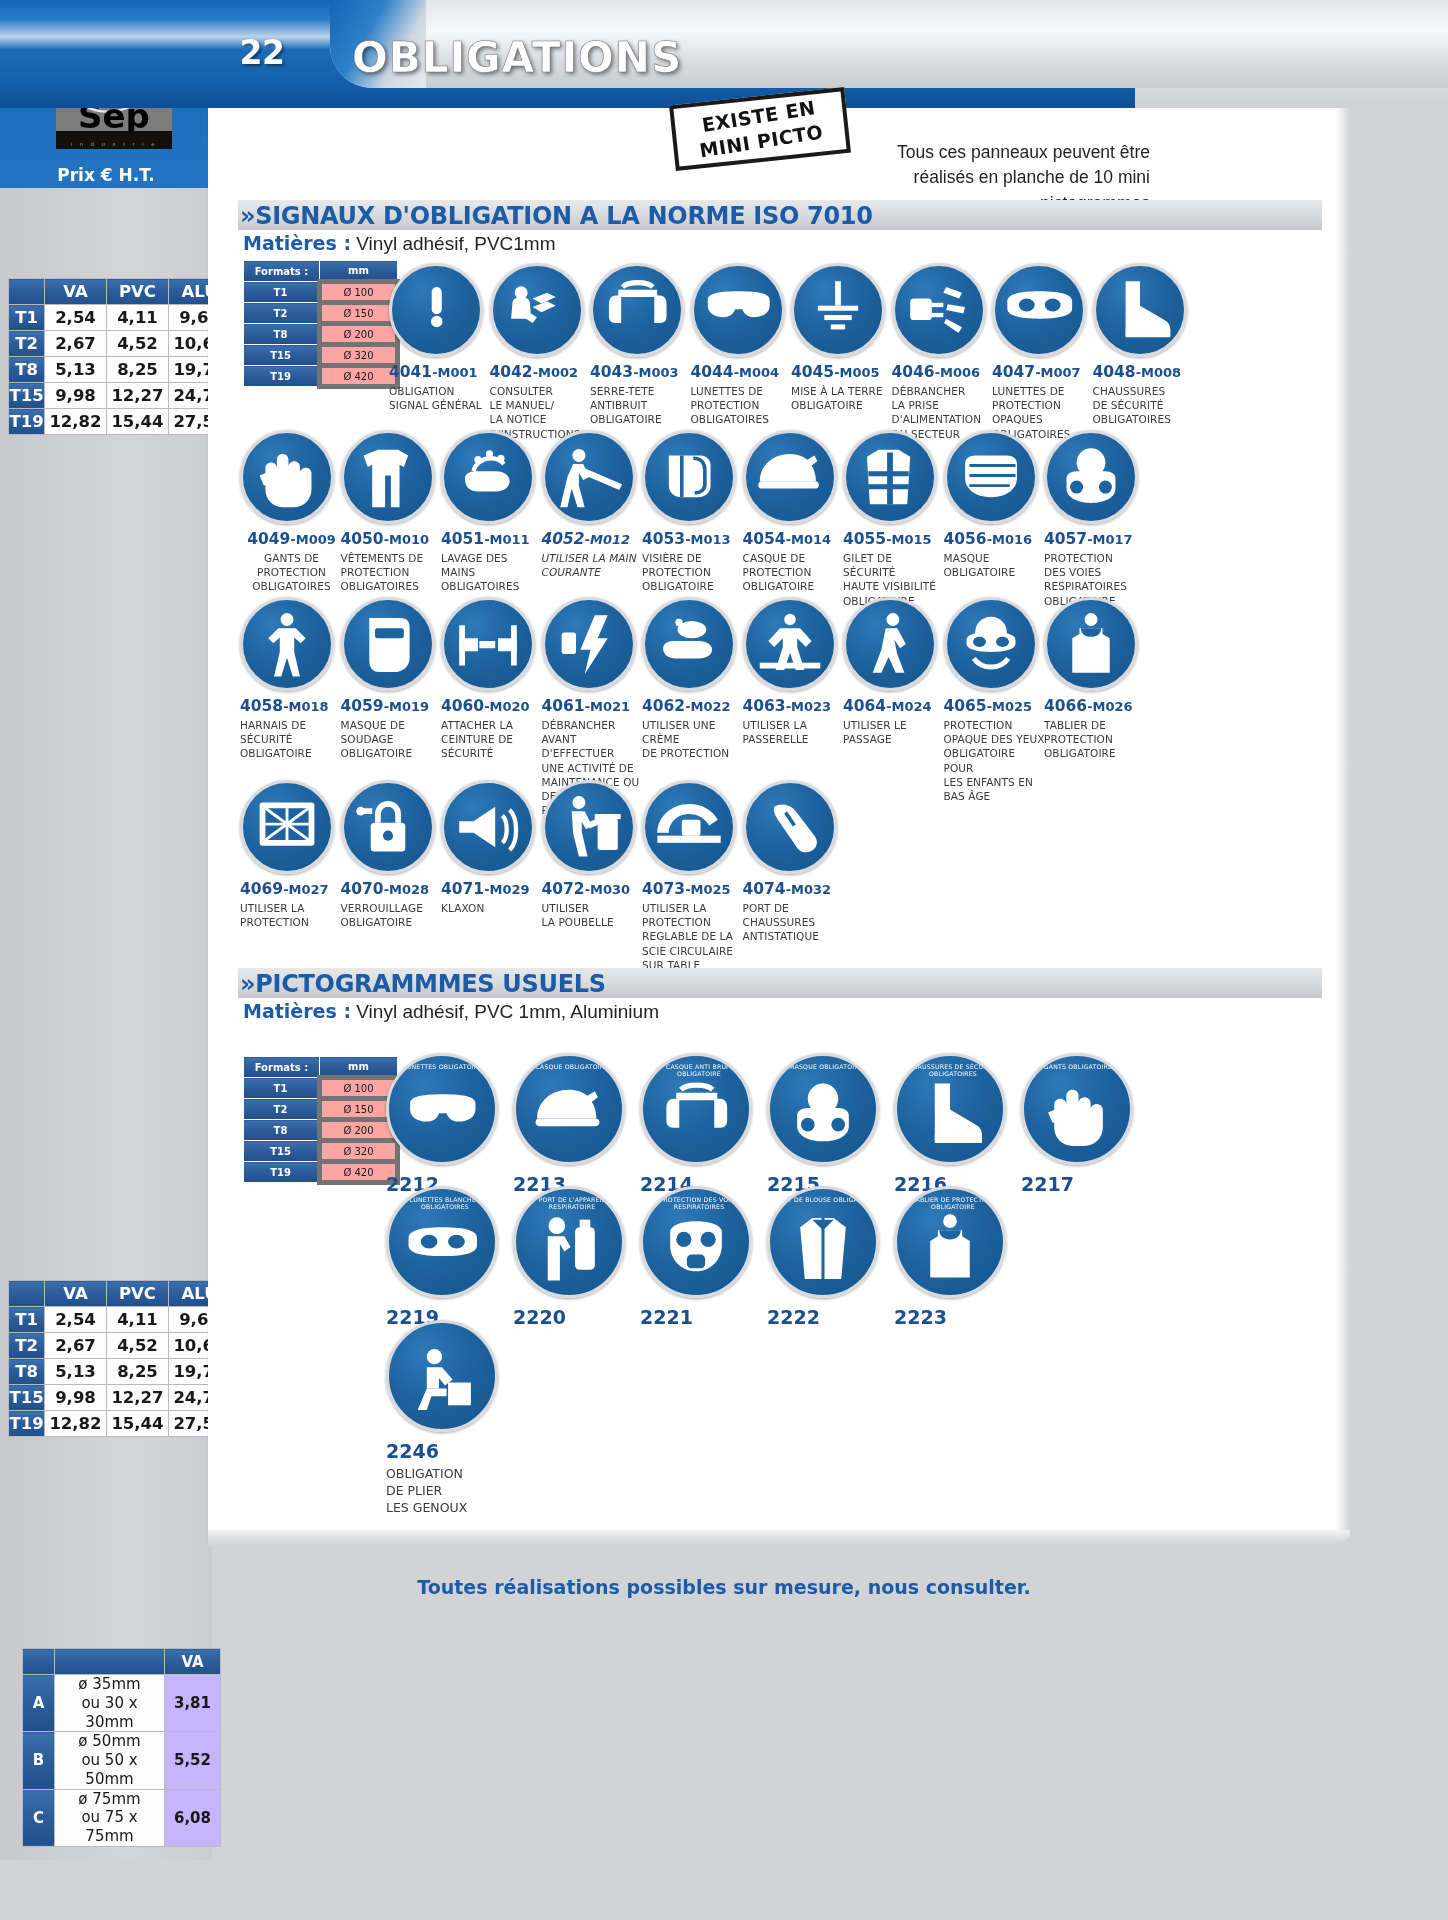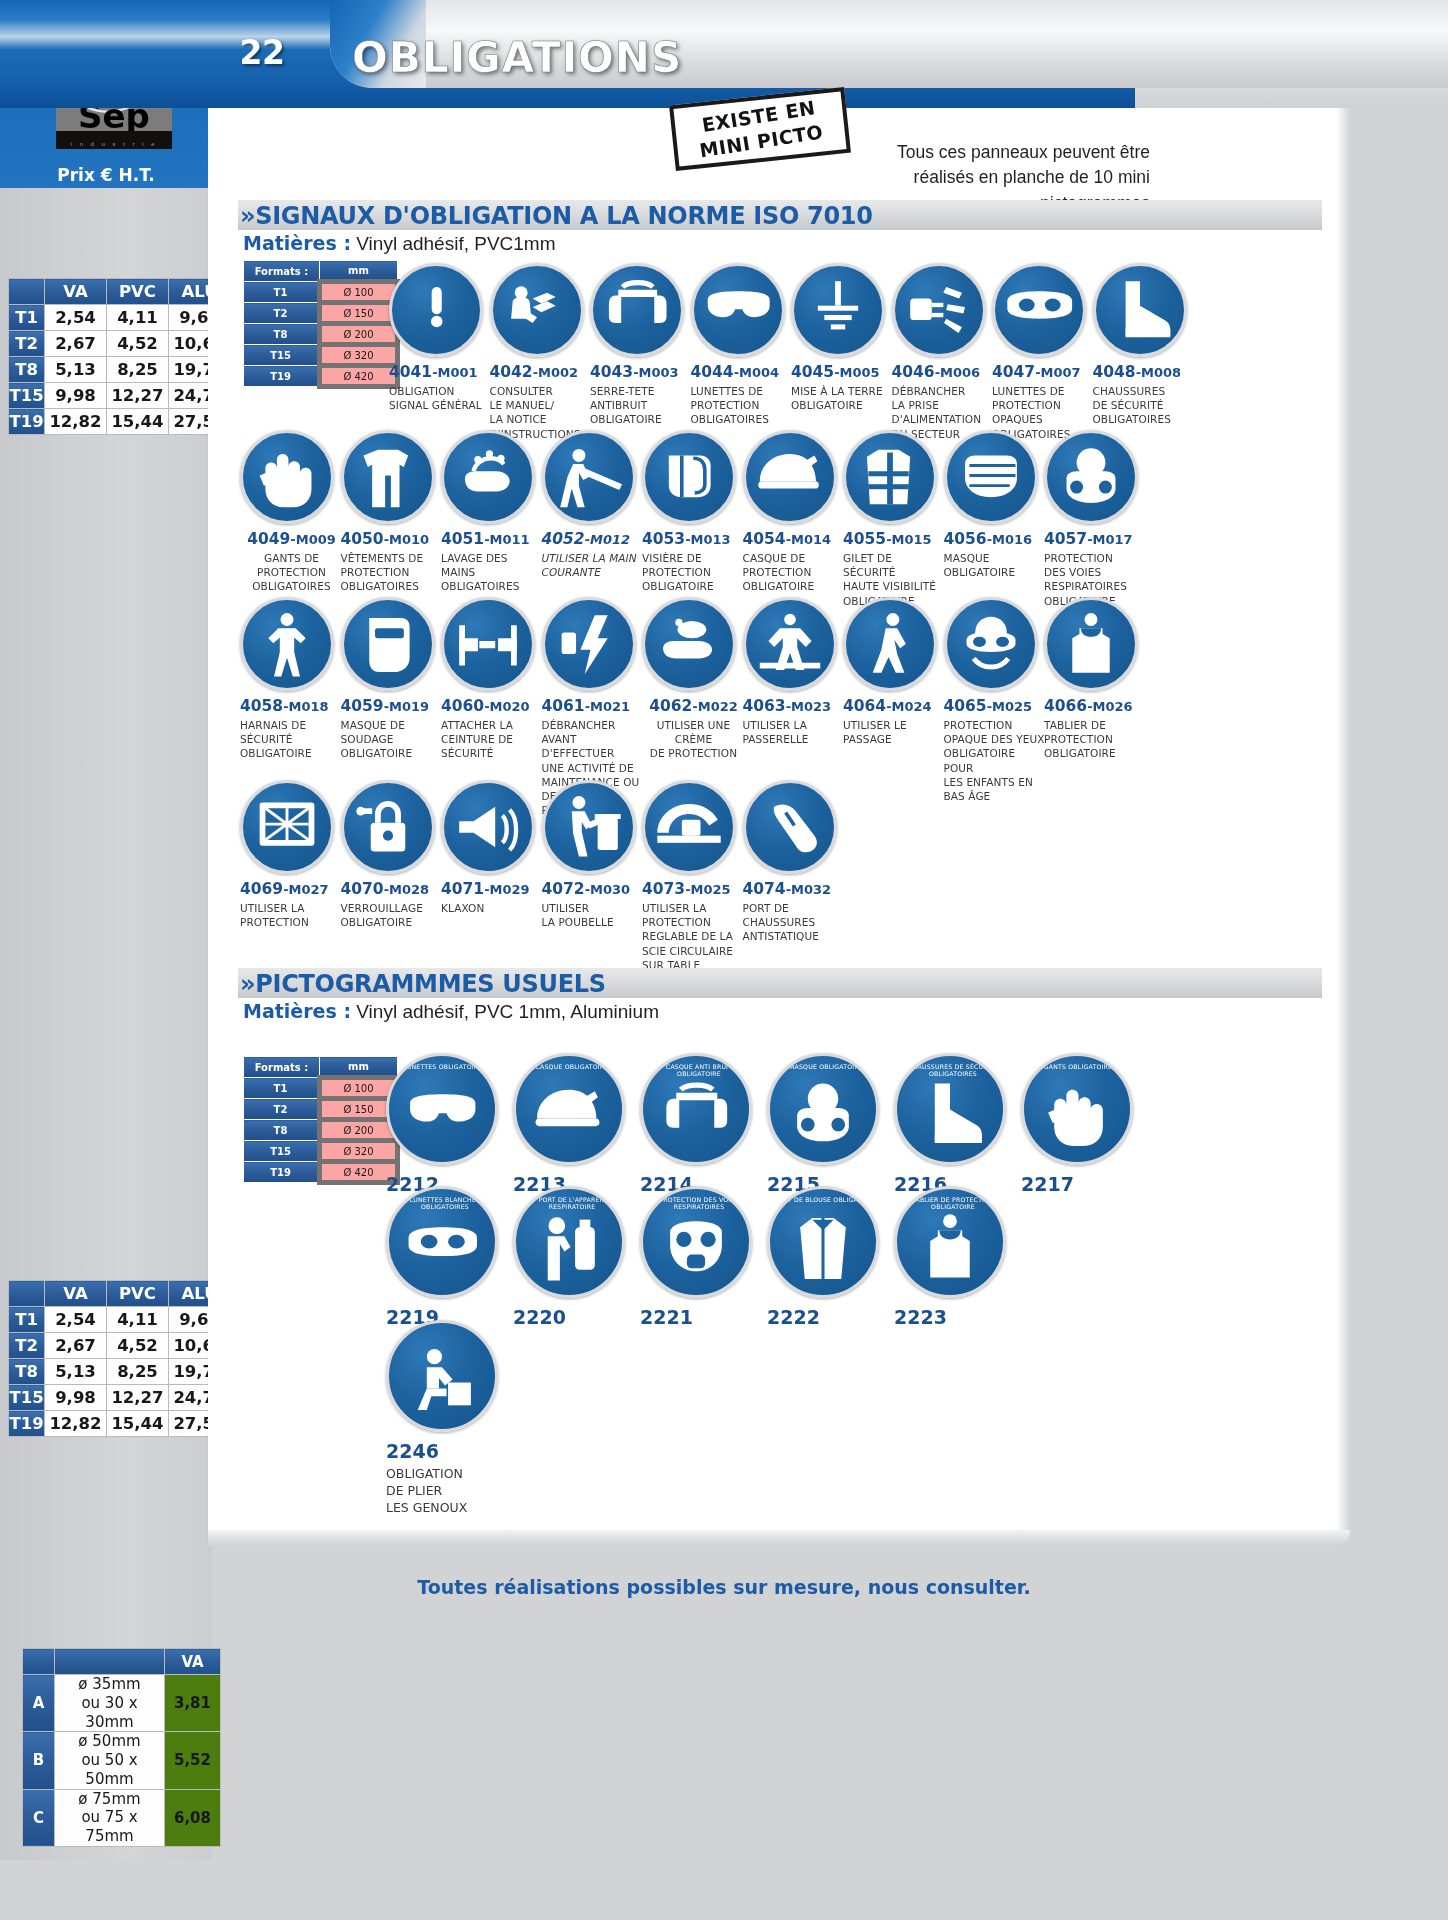--- a/index.html
+++ b/index.html
@@ -121,21 +121,21 @@
   }
   .mini-table td.rowhead {
     background: linear-gradient(to bottom, #3b6fae 0%, #2c5c99 50%, #21508c 100%);
     color: #ffffff; font-weight: bold; width: 32px;
   }
   .mini-table td.dim {
     background: #fdfdfd; color: #18181a; width: 110px; line-height: 1.25;
     font-weight: normal;
   }
   .mini-table td.val {
-    background: #4d7c0f; color: #18181a; width: 56px; font-weight: bold;
+    background: #c4b5fd; color: #18181a; width: 56px; font-weight: bold;
   }
 
   
   .main-panel {
     position: absolute; left: 208px; top: 84px; width: 1140px; height: 1460px;
     background: #ffffff;
     border-top-left-radius: 24px;
     border-bottom-right-radius: 30px;
     box-shadow: 0 0 1px rgba(0,0,0,0.25);
   }
@@ -694,21 +694,21 @@
     <div class="picto" style="left: 541.5px; top: 597px;">
       <div class="disc">
         <svg viewBox="0 0 100 92" preserveAspectRatio="xMidYMid meet">
           <path d="M58 6h18l-14 32h14L44 88l8-34H38z" fill="#ffffff"></path>
           <rect x="12" y="30" width="20" height="30" rx="4" fill="#ffffff"></rect>
         </svg>
       </div>
       <div class="code"><span>4061</span><span class="sfx">-M021</span></div>
       <div class="desc">DÉBRANCHER<br>AVANT D'EFFECTUER<br>UNE ACTIVITÉ DE<br>MAINTENANCE OU DE<br>RÉPARATION</div>
     </div>
-    <div class="picto" style="left: 642px; top: 597px; text-align: center;">
+    <div class="picto" style="left: 642px; top: 597px;">
       <div class="disc">
         <svg viewBox="0 0 100 92" preserveAspectRatio="xMidYMid meet">
           <path d="M14 52c0-6 6-10 14-10h36c10 0 18 5 18 12s-8 12-18 12H32c-10 0-18-4-18-14z" fill="#ffffff"></path>
           <ellipse cx="54" cy="26" rx="20" ry="12" fill="#ffffff"></ellipse>
           <circle cx="36" cy="16" r="5" fill="#ffffff"></circle>
         </svg>
       </div>
       <div class="code"><span>4062</span><span class="sfx">-M022</span></div>
       <div class="desc">UTILISER UNE CRÈME<br>DE PROTECTION</div>
     </div>

